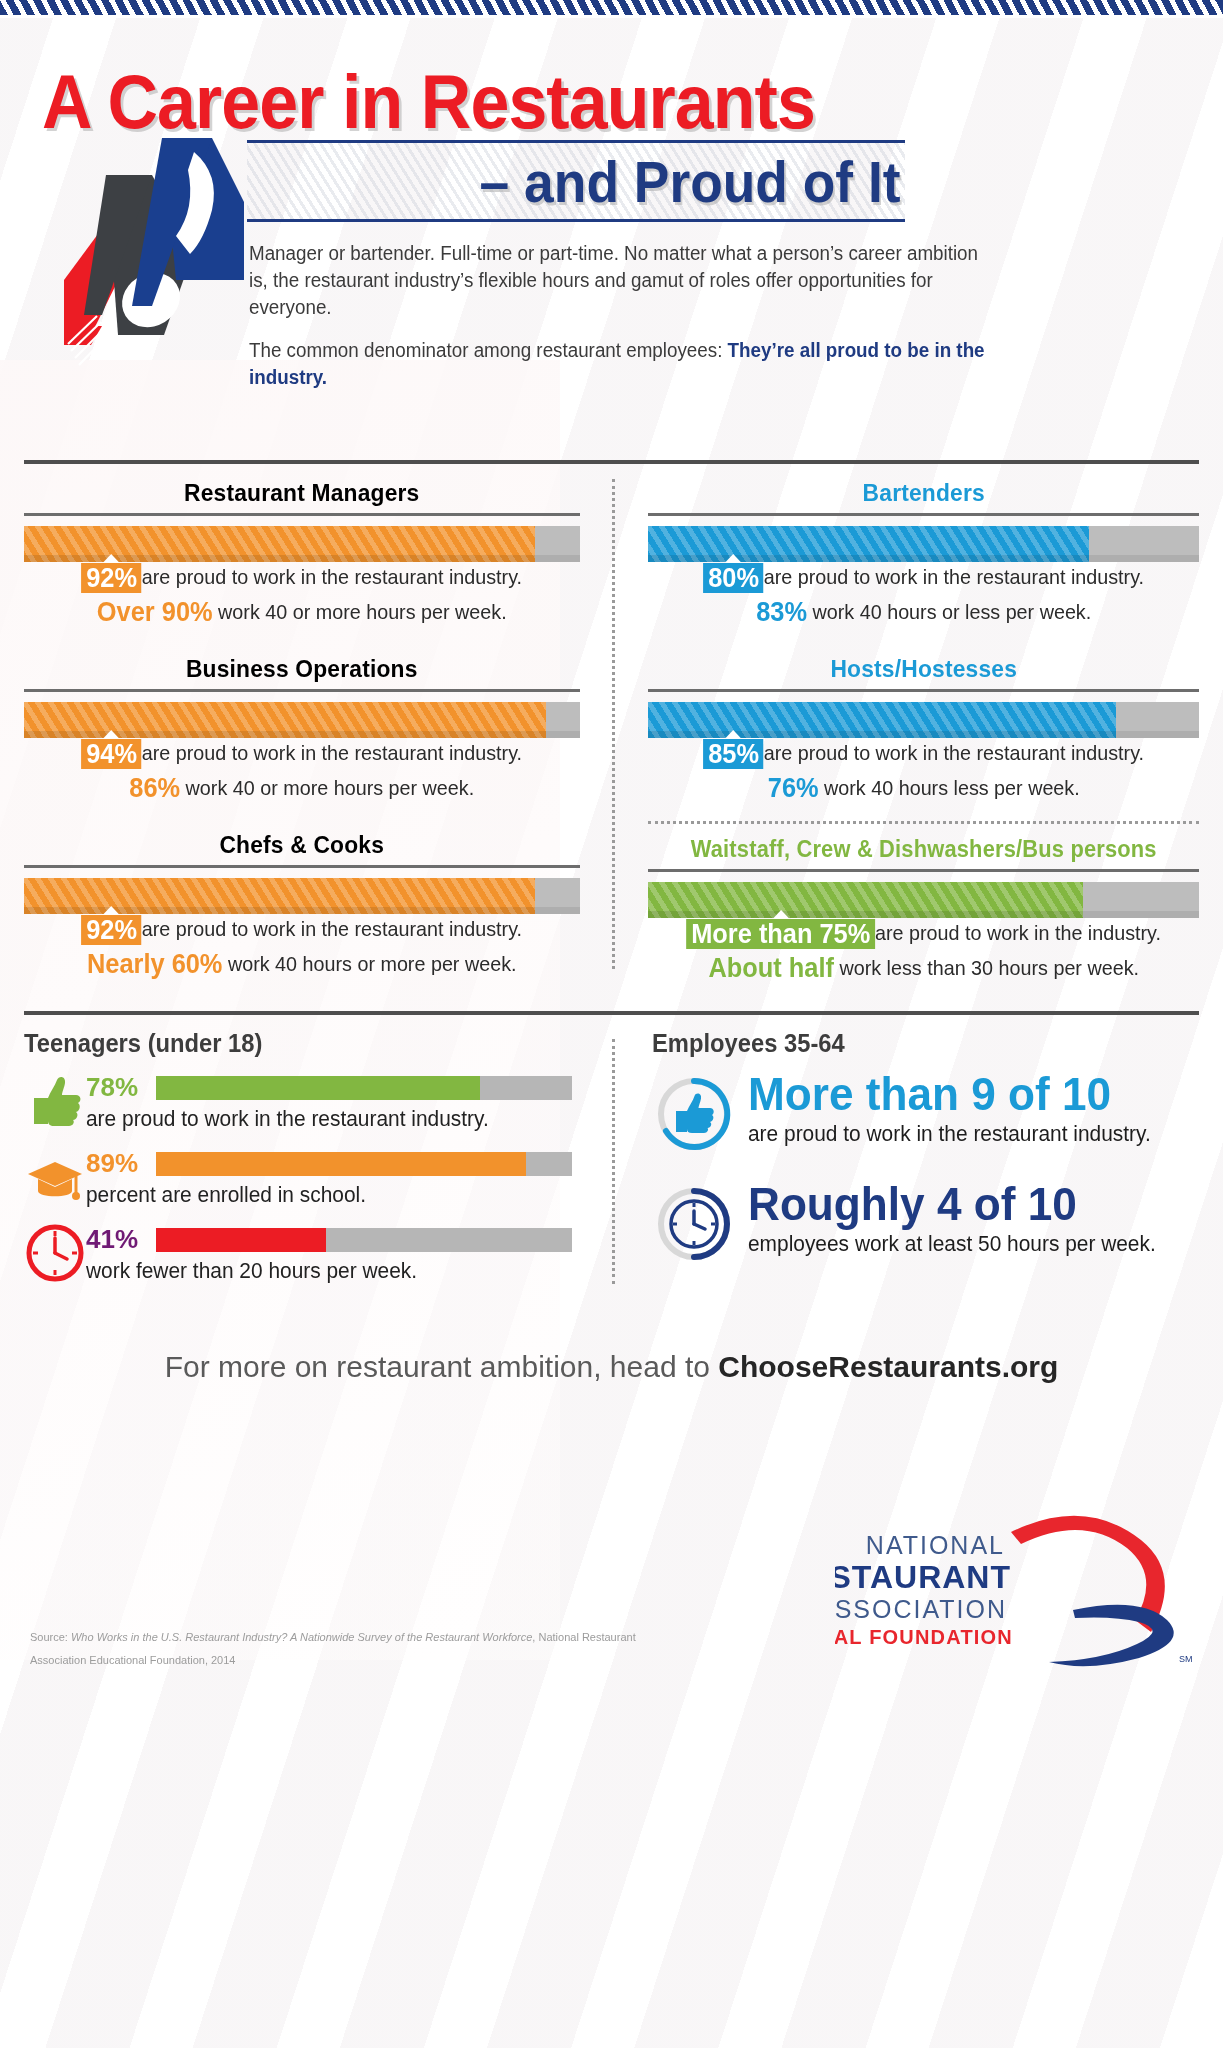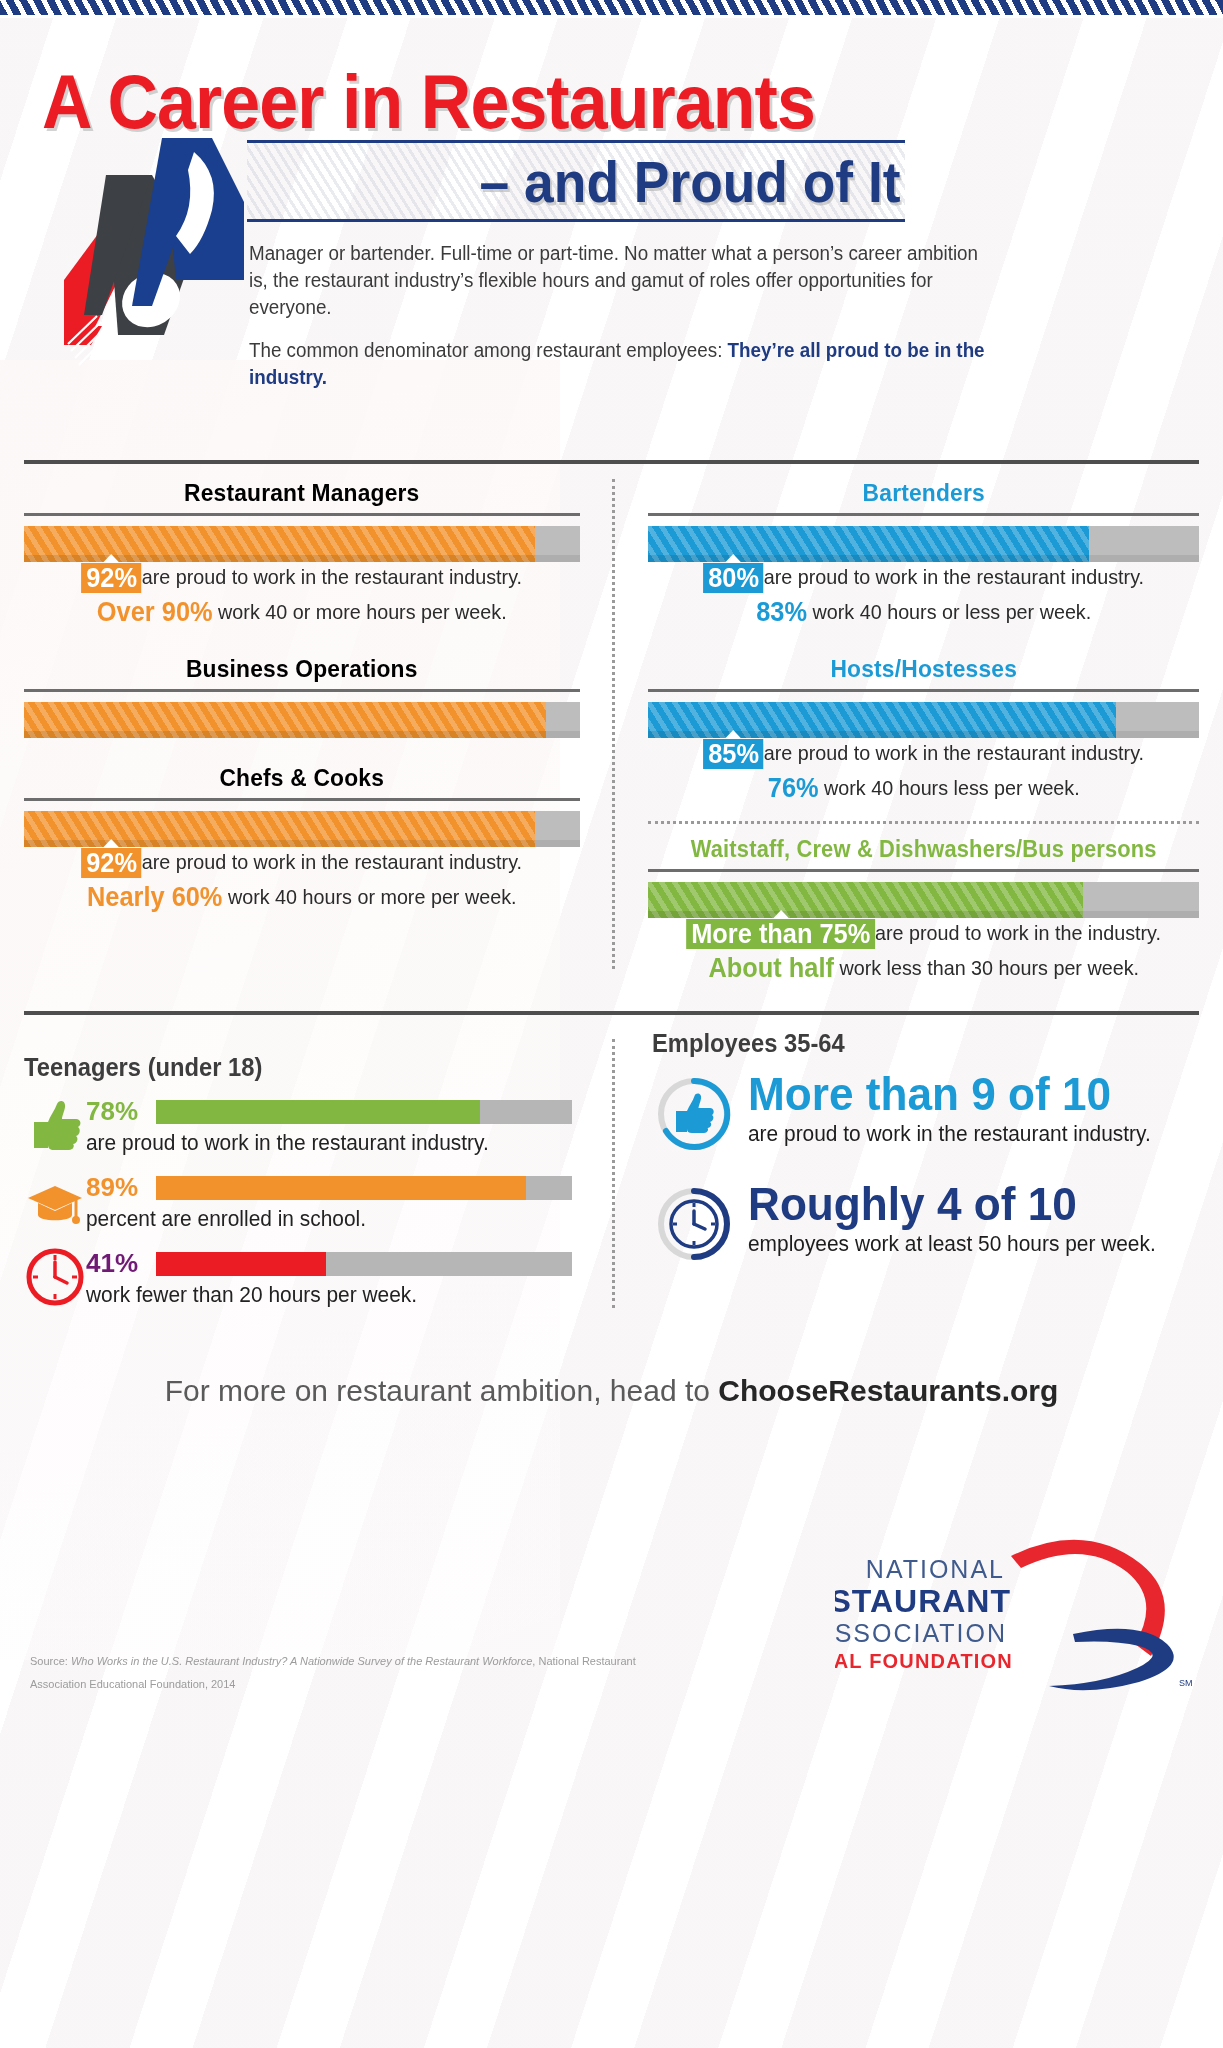--- a/index.html
+++ b/index.html
@@ -170,21 +170,21 @@
     font-weight: bold; font-size: 27px; vertical-align: -2px;
   }
 
   
   .age-section {
     position: relative;
     margin: 0 24px;
     display: grid;
     grid-template-columns: 1fr 1fr;
   }
-  .age-col.left  { padding: 14px 40px 10px 0; margin-top: 24px; }
+  .age-col.left  { padding: 14px 40px 10px 0; }
   .age-col.right { padding: 14px 0 10px 40px; }
   .age-title {
     font-size: 25px; font-weight: bold; color: #3d3d3d;
     font-family: "Liberation Sans Narrow","Liberation Sans", sans-serif;
     transform: scaleX(.95); transform-origin: left center;
     margin-bottom: 12px;
   }
 
   .teen-row { display: flex; align-items: flex-start; margin-bottom: 12px; }
   .teen-icon { width: 62px; flex: 0 0 62px; height: 62px; position: relative; }
@@ -305,20 +305,24 @@
           <div class="occ-line1"><span class="pct-badge" style="background-color: rgb(242, 146, 44); color: rgb(255, 255, 255); --arrow: rgb(242, 146, 44);">92%</span><span>are proud to work in the restaurant industry.</span></div>
           <div class="occ-line2"><span class="pct-plain" style="color:#f2922c">Over 90%</span> <span>work 40 or more hours per week.</span></div>
         </div>
       </div>
 
       <div class="occ-block" style="padding-top:26px">
         <div class="occ-title">Business Operations</div>
         <div class="occ-rule"></div>
         <div class="bar-track">
           <div class="bar-fill" style="width:94%;background-color:#f2922c"></div>
+        </div>
+        <div class="occ-lines">
+          <div class="occ-line1"><span class="pct-badge" style="background-color: rgb(242, 146, 44); color: rgb(255, 255, 255); --arrow: rgb(242, 146, 44);">94%</span><span>are proud to work in the restaurant industry.</span></div>
+          <div class="occ-line2"><span class="pct-plain" style="color:#f2922c">86%</span> <span>work 40 or more hours per week.</span></div>
         </div>
       </div>
 
       <div class="occ-block" style="padding-top:26px">
         <div class="occ-title">Chefs &amp; Cooks</div>
         <div class="occ-rule"></div>
         <div class="bar-track">
           <div class="bar-fill" style="width:92%;background-color:#f2922c"></div>
         </div>
         <div class="occ-lines">

